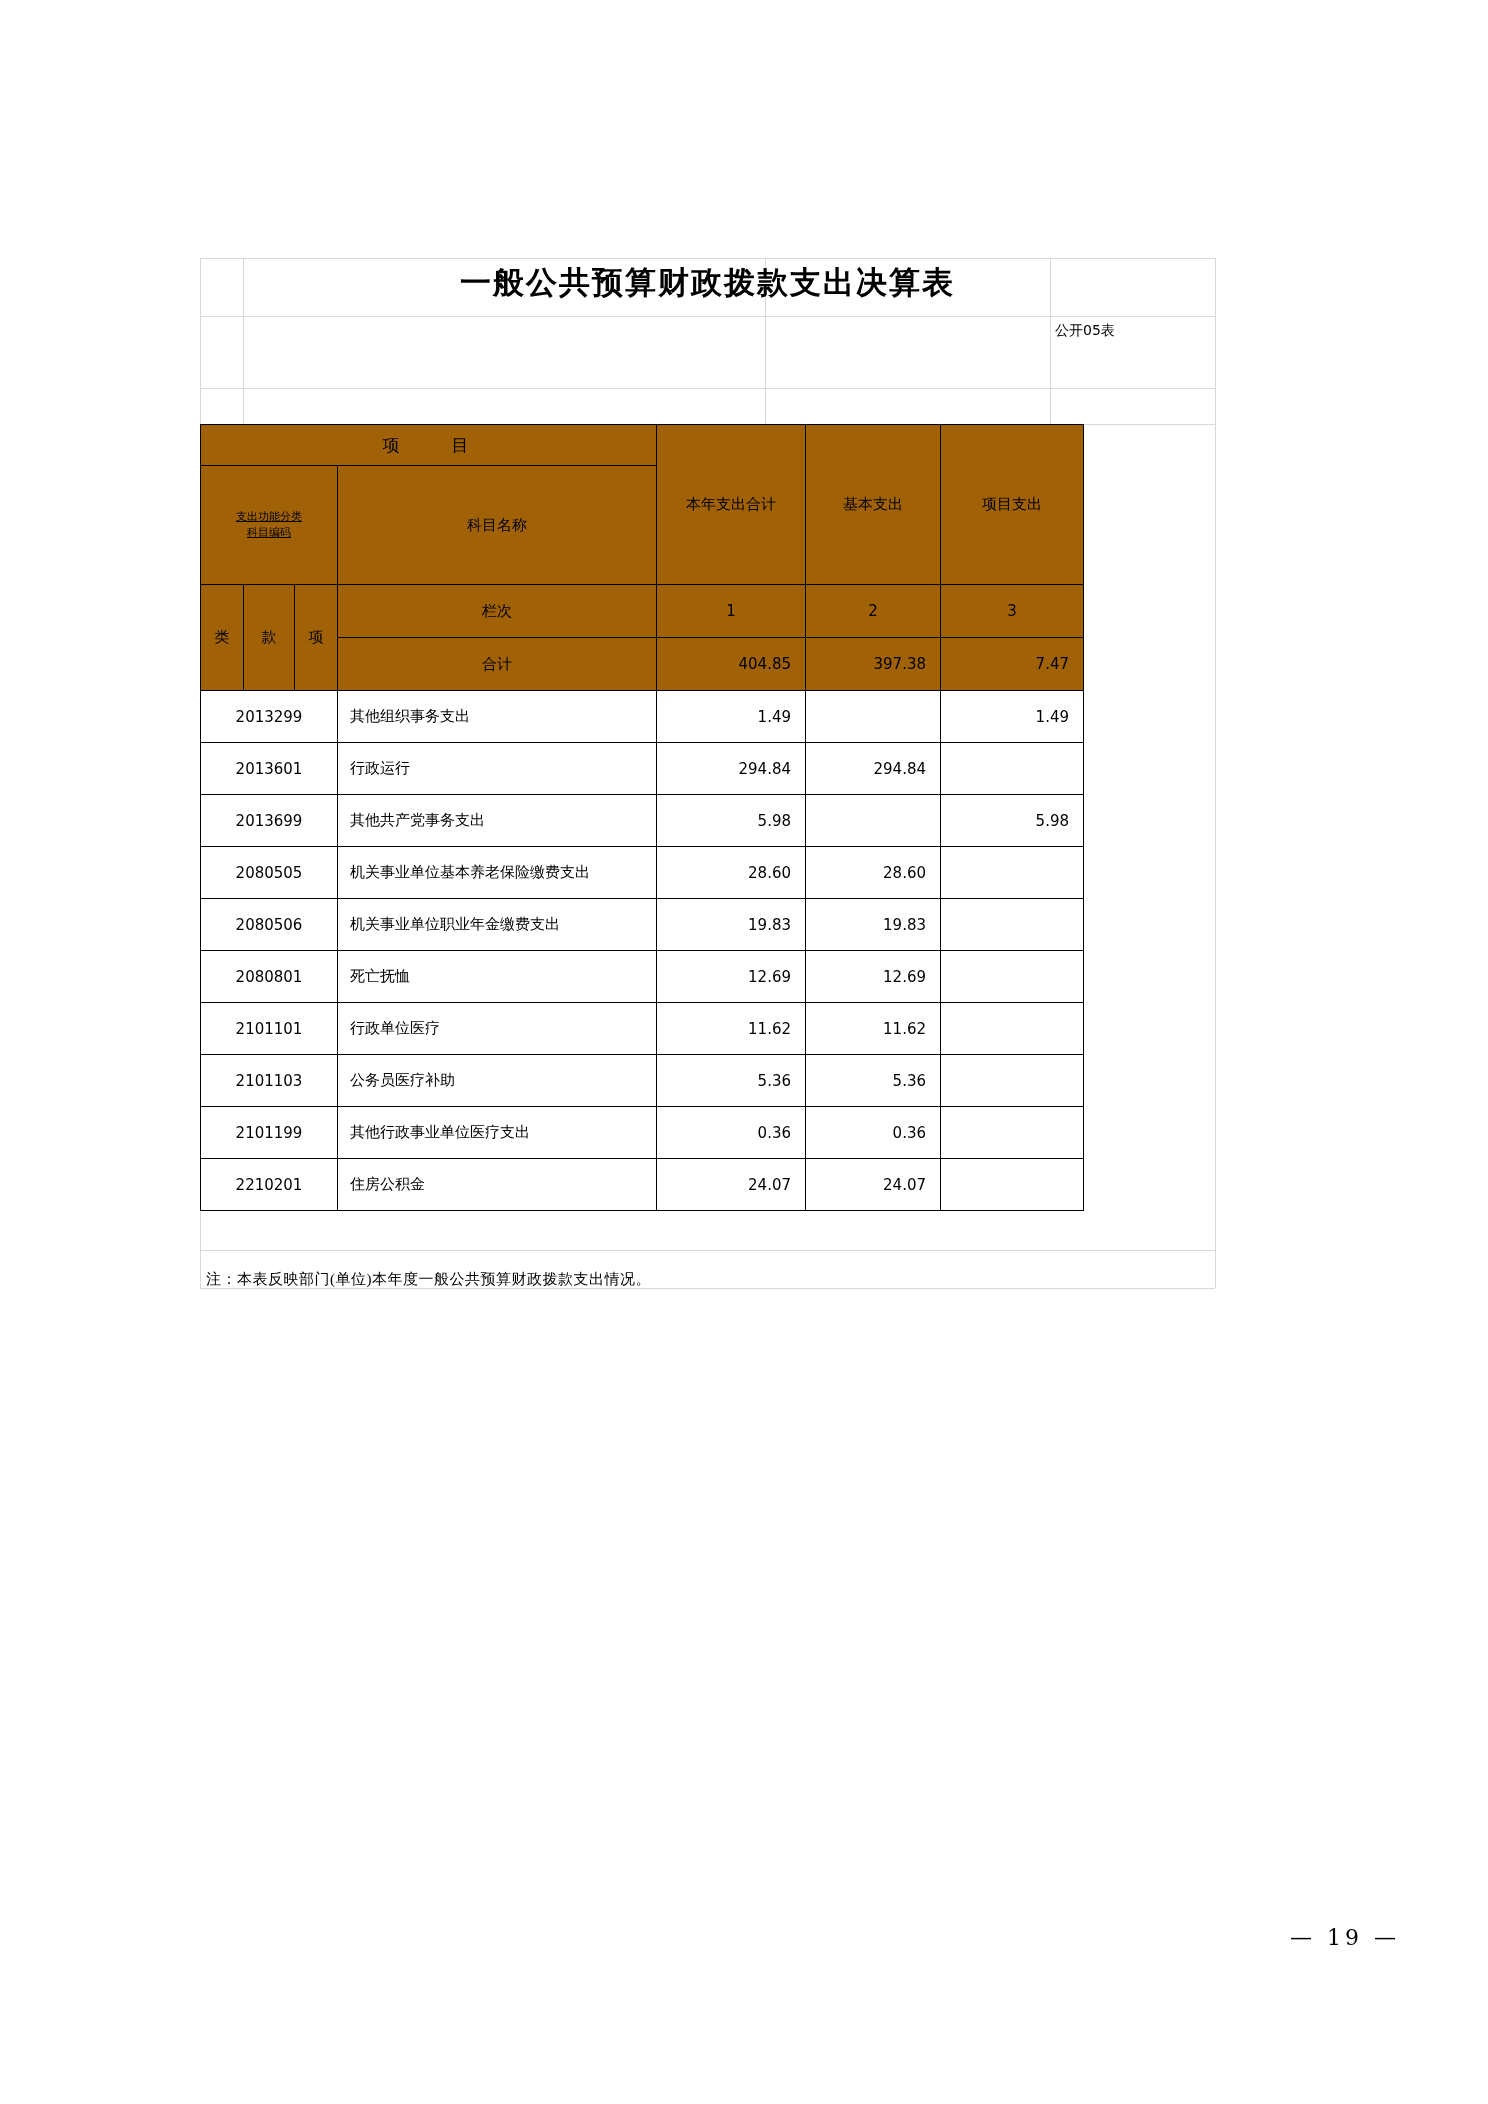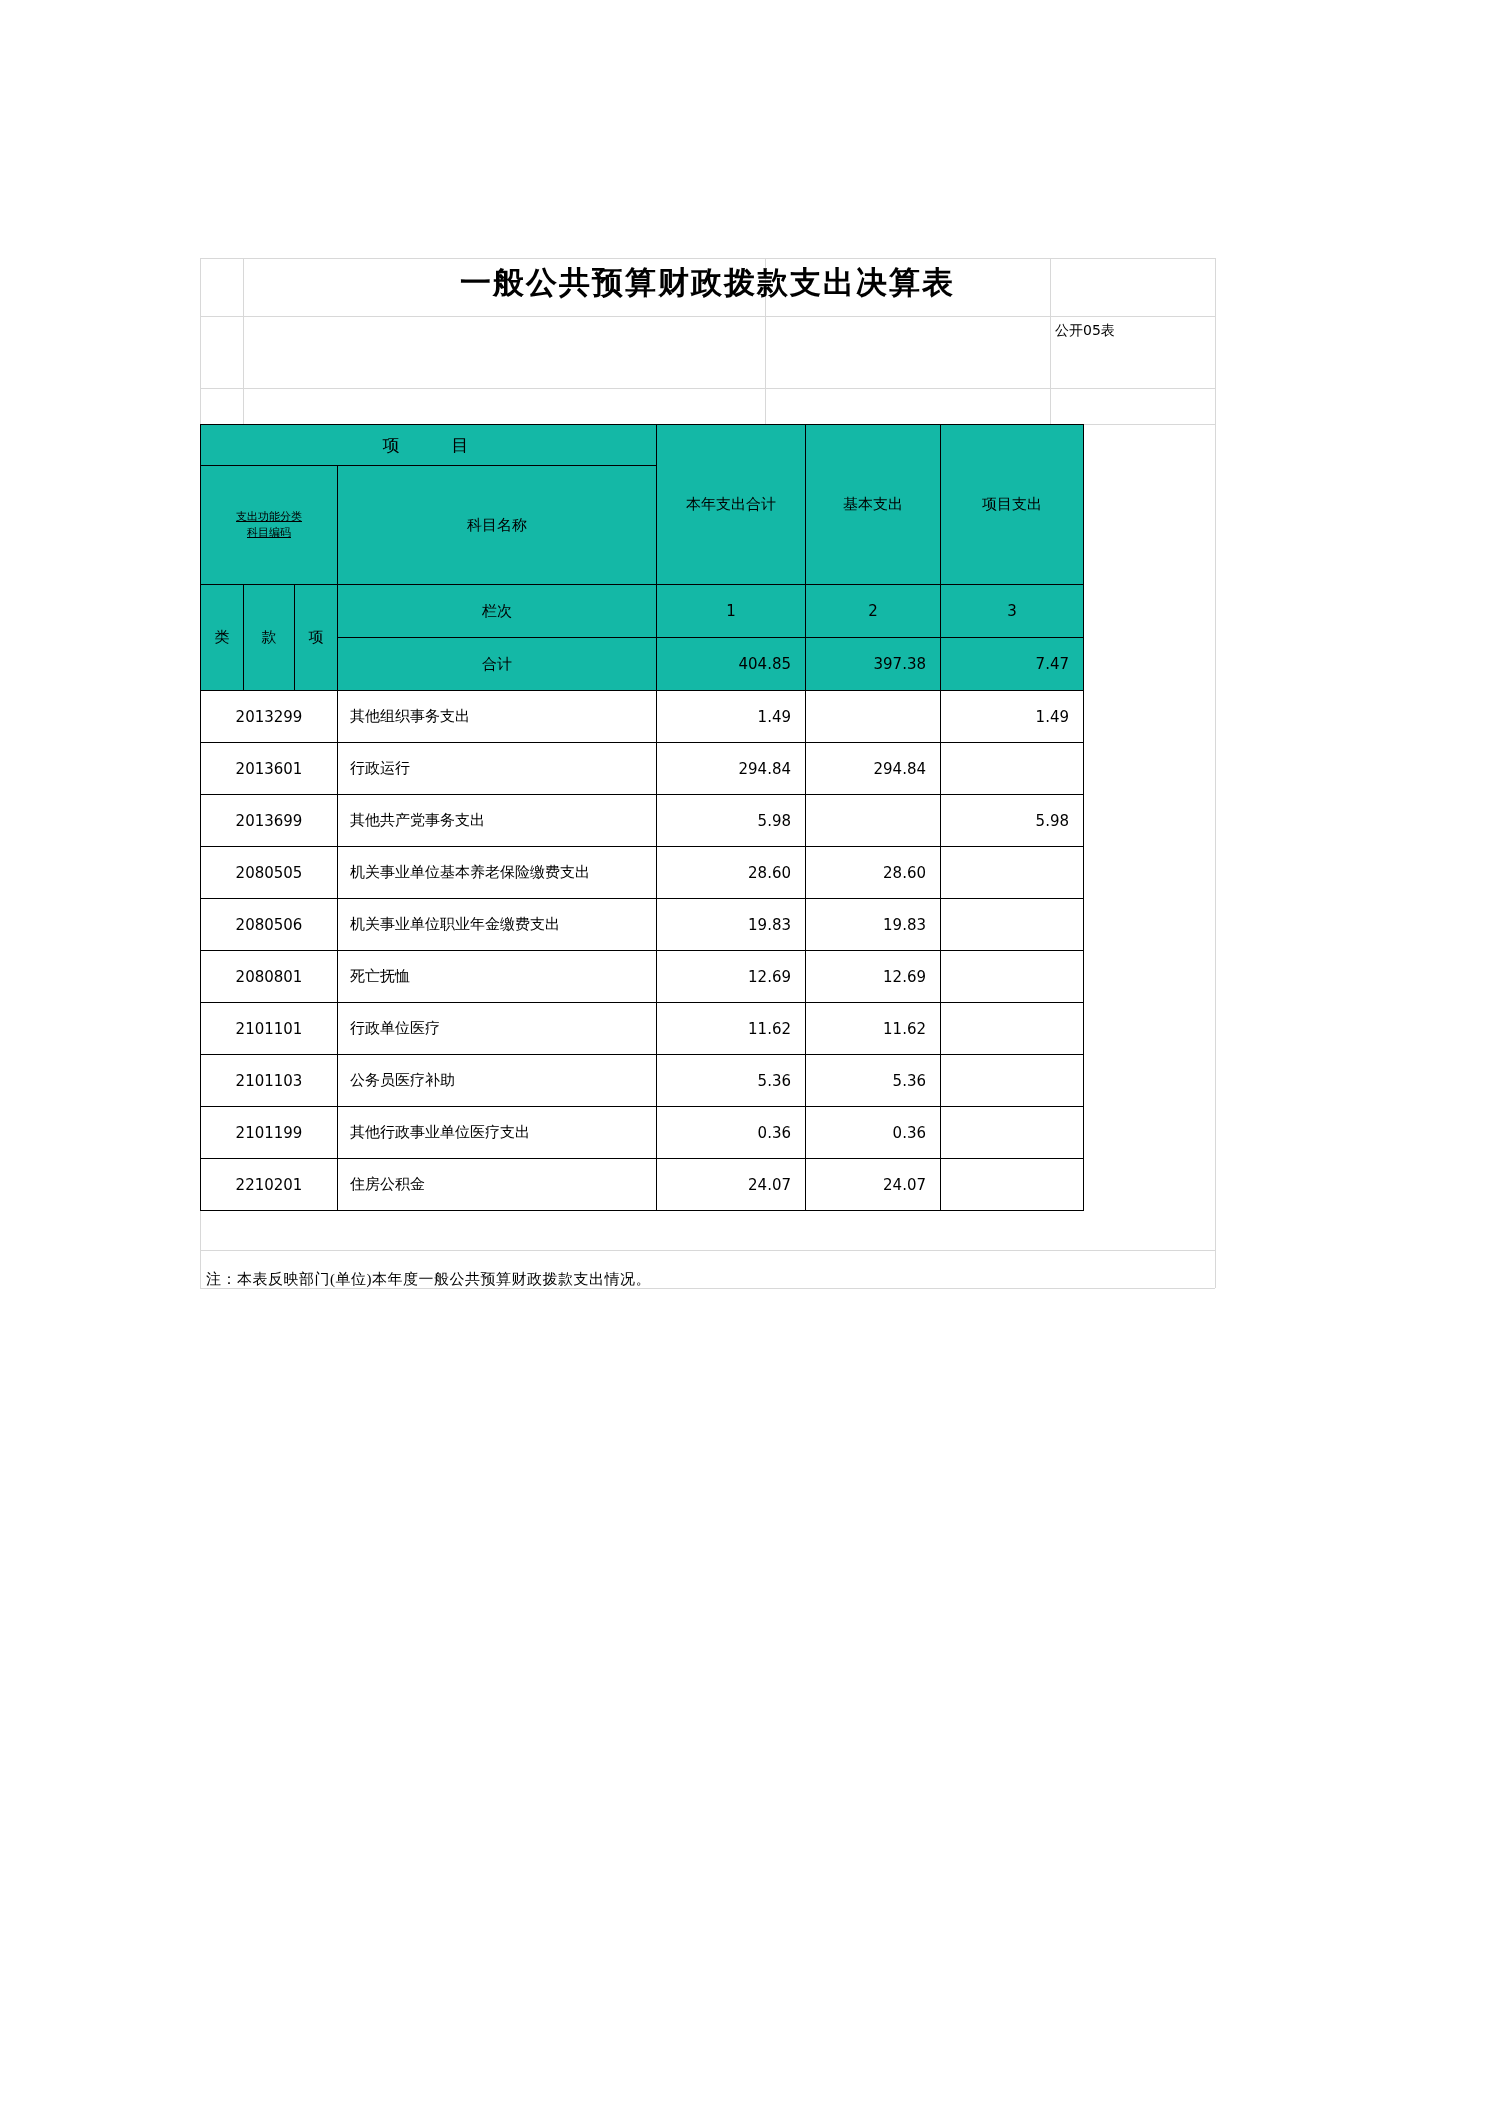--- a/index.html
+++ b/index.html
@@ -84,21 +84,21 @@
     font-size: 15px;
   }
   table.main td {
     border: 1px solid #000;
     padding: 0;
     vertical-align: middle;
   }
   .c { text-align: center; }
   .l { text-align: left; padding-left: 12px !important; }
   .r { text-align: right; padding-right: 14px !important; }
-  .shade { background: #14b8a6; }
+  .shade { background: #a16207; }
   .h-item { height: 40px; font-size: 17px; letter-spacing: 6px; }
   .h-big { height: 118px; font-size: 11px; line-height: 1.5; text-decoration: underline; }
   .row-h { height: 52px; }
   .row-d { height: 52px; }
   .lei { width: 42px; }
   .kuan { width: 50px; }
   .xiang { width: 42px; }
   .name { width: 318px; }
   .note {
     position: absolute;
@@ -238,14 +238,15 @@
         <td class="c" colspan="3">2210201</td>
         <td class="l">住房公积金</td>
         <td class="r">24.07</td>
         <td class="r">24.07</td>
         <td class="r"></td>
       </tr>
     </tbody>
   </table>
 
   <div class="note">注：本表反映部门(单位)本年度一般公共预算财政拨款支出情况。</div>
+  <div class="page-num">— 19 —</div>
 
 </div>
 
 </body></html>

